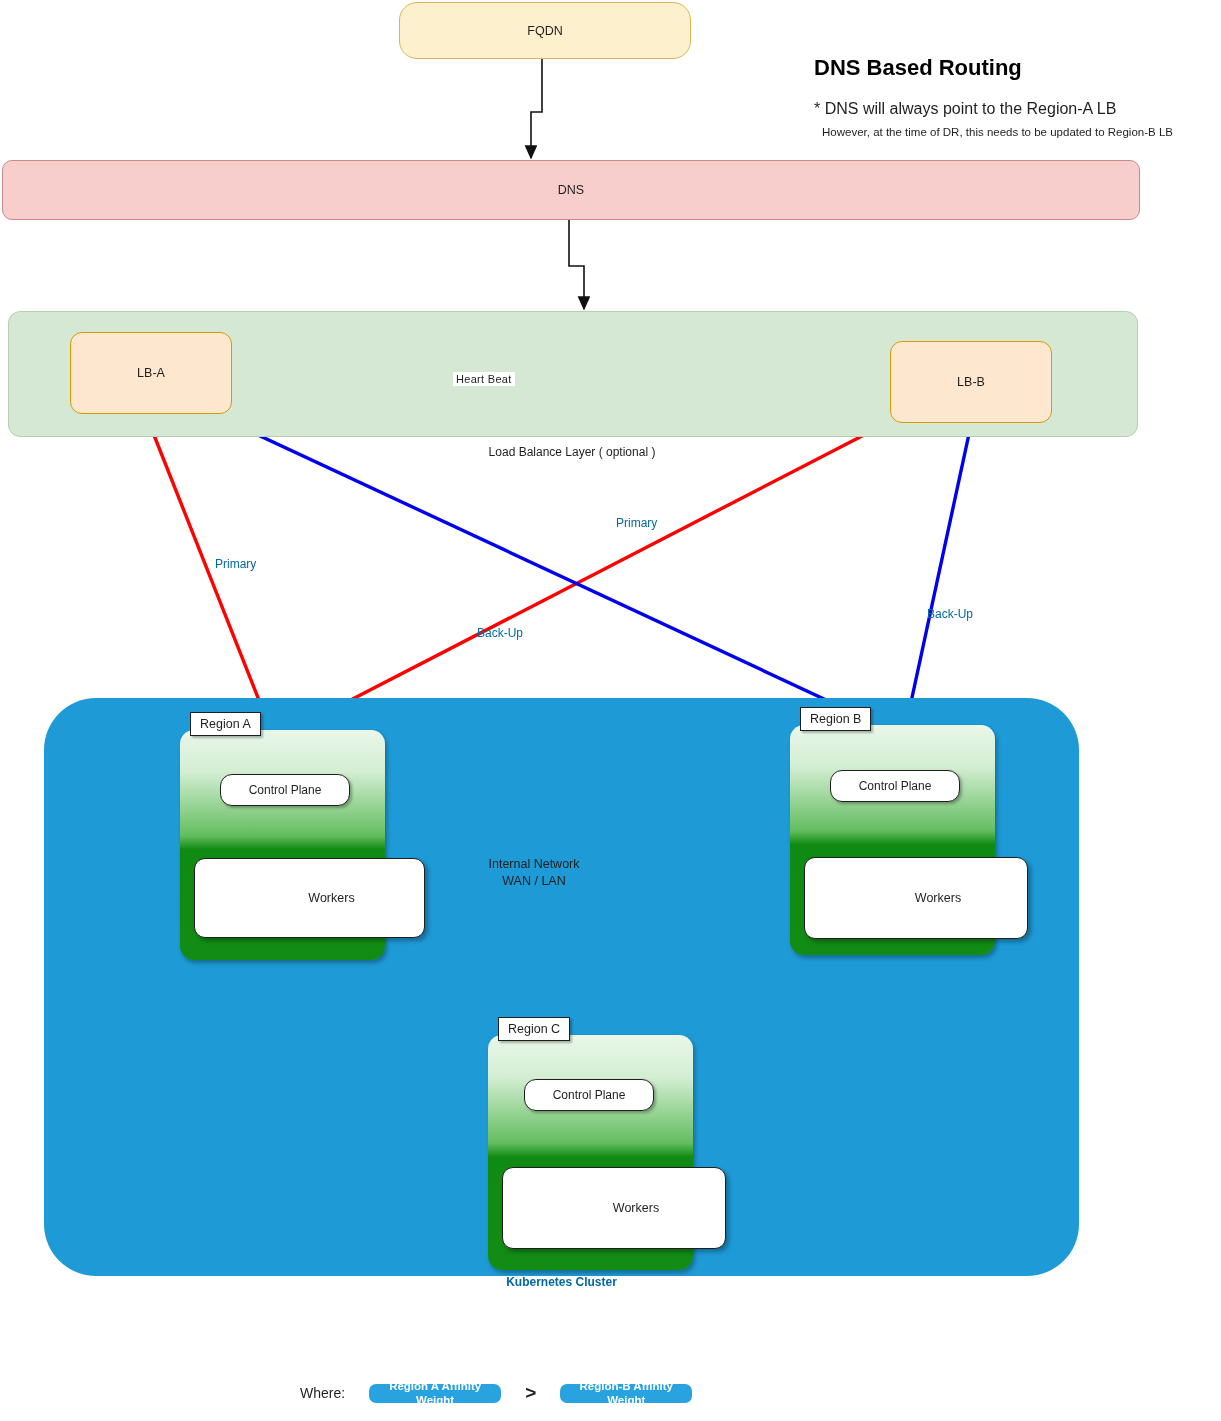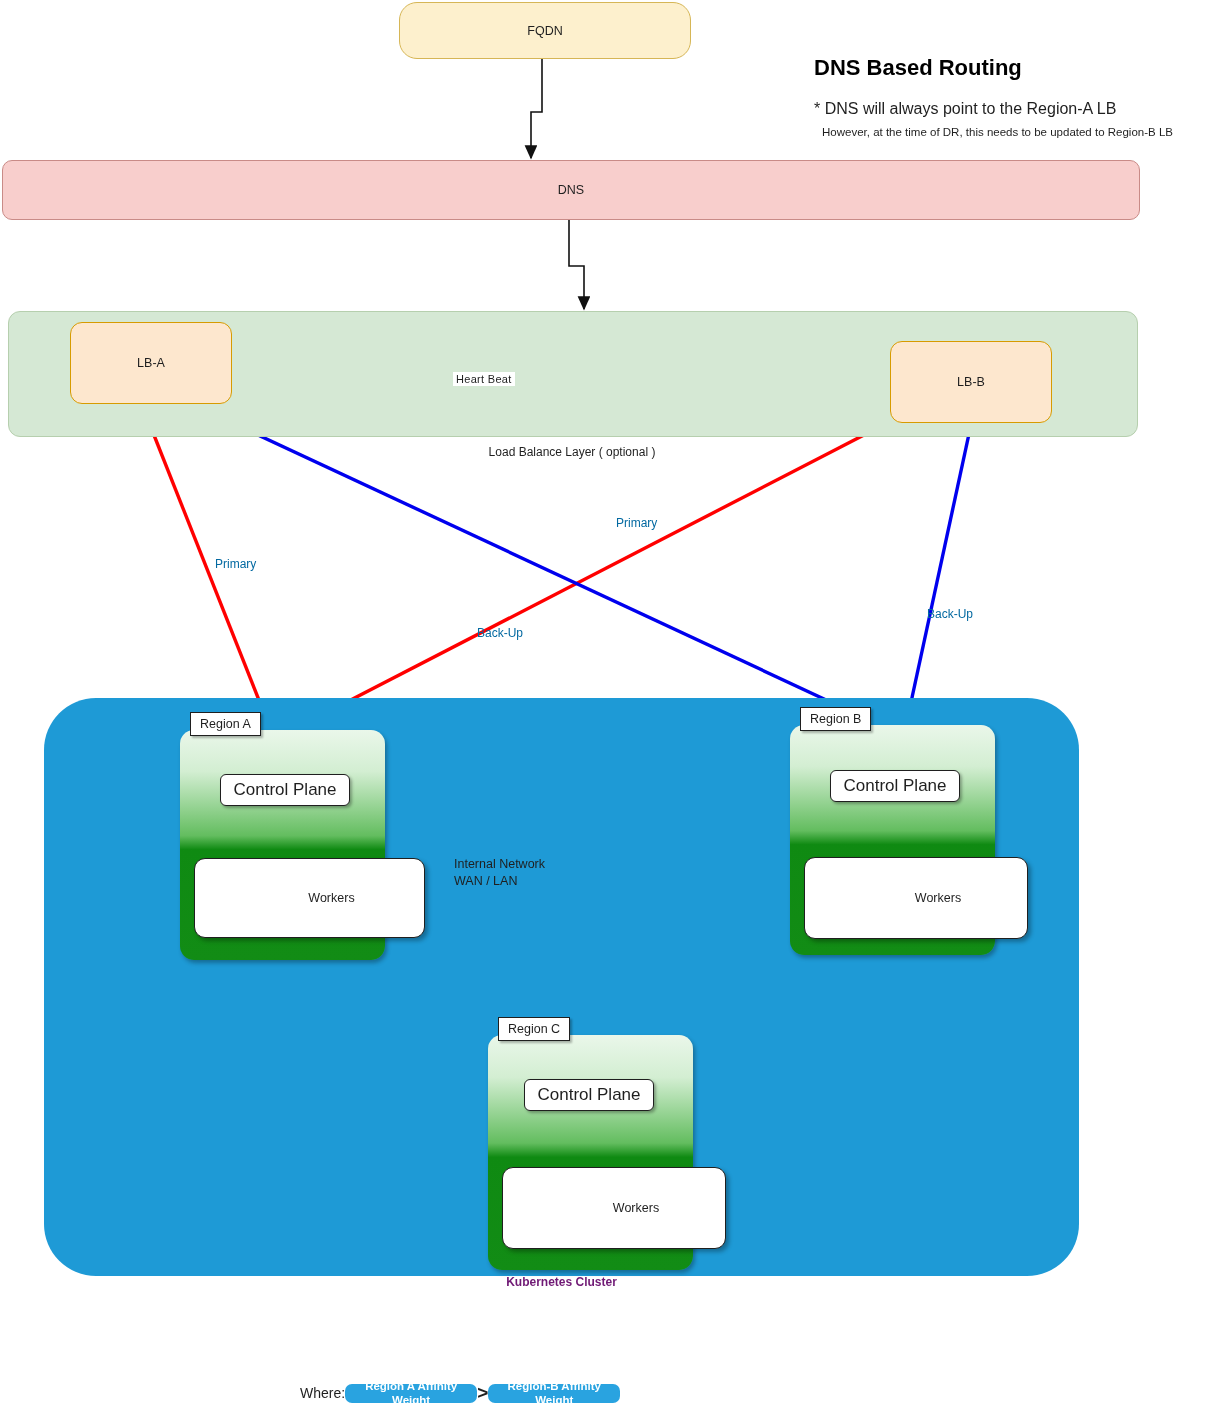--- a/index.html
+++ b/index.html
@@ -35,21 +35,21 @@
   #lb-layer-label{
     left:8px;top:445px;width:1128px;text-align:center;
     font-size:12px;color:#1f1f1f;
   }
   .lb-node{
     width:160px;height:80px;
     background:#fde7ce;border:1.6px solid #d79b00;border-radius:12px;
     display:flex;align-items:center;justify-content:center;
     font-size:12.5px;color:#1f1f1f;
   }
-  #lb-a{left:70px;top:322px;}
+  #lb-a{left:70px;top:332px;}
   #lb-b{left:890px;top:341px;}
   #heartbeat-label{
     left:453px;top:372px;
     background:#ffffff;padding:1px 3px;font-size:11px;color:#1f1f1f;
     letter-spacing:.3px;
   }
 
   
   .route-label{font-size:12px;color:#0369a1;background:transparent;}
   #label-primary-a{left:215px;top:557px;}
@@ -57,21 +57,21 @@
   #label-primary-b{left:616px;top:516px;}
   #label-backup-b{left:927px;top:607px;}
 
   
   #k8s-box{
     left:44px;top:698px;width:1035px;height:578px;
     background:#1e9ad6;border-radius:52px;
   }
   #k8s-label{
     left:44px;top:1275px;width:1035px;text-align:center;
-    font-size:12px;color:#701a75;font-weight:600;
+    font-size:12px;color:#0369a1;font-weight:600;
   }
 
   
   .region{
     width:205px;height:230px;border-radius:14px;
     background:linear-gradient(to bottom,#eaf7ea 0%,#d3eed2 18%,#63bd5f 46%,#0f8a12 52%,#128c15 100%);
     box-shadow:2px 3px 4px rgba(0,0,0,.30);
     overflow:visible;
   }
   #region-a{left:180px;top:730px;}
@@ -79,53 +79,53 @@
   #region-c{left:488px;top:1035px;width:205px;height:235px;}
 
   .region-tag{
     position:absolute;left:10px;top:-18px;
     background:#ffffff;border:1.4px solid #1f1f1f;
     padding:4px 9px;font-size:12.5px;color:#1f1f1f;
     box-shadow:2px 2px 2px rgba(0,0,0,.28);
   }
   .ctrl-plane{
     position:absolute;left:40px;top:45px;width:128px;height:30px;
-    background:#ffffff;border:1.4px solid #1f1f1f;border-radius:6px;
-    display:flex;align-items:center;justify-content:center;
-    font-size:17px;color:#1f1f1f;
+    background:#ffffff;border:1.4px solid #1f1f1f;border-radius:12px;
+    display:flex;align-items:center;justify-content:center;
+    font-size:12px;color:#1f1f1f;
     box-shadow:2px 2px 3px rgba(0,0,0,.30);
   }
   .workers{
     position:absolute;left:14px;top:125px;width:178px;height:72px;
     background:#ffffff;border:1.4px solid #1f1f1f;border-radius:11px;
     display:flex;align-items:center;justify-content:center;
     font-size:12.5px;color:#1f1f1f;
     box-shadow:3px 3px 4px rgba(0,0,0,.30);
     padding-left:44px;
   }
   #region-a .ctrl-plane{left:40px;top:44px;}
   #region-a .workers{left:14px;top:128px;width:185px;height:78px;}
   #region-b .ctrl-plane{left:40px;top:45px;}
   #region-b .workers{left:14px;top:132px;width:178px;height:80px;}
   #region-c .ctrl-plane{left:36px;top:44px;}
   #region-c .workers{left:14px;top:132px;width:178px;height:80px;}
 
   
   #net-circle-label{
-    left:454px;top:856px;width:160px;
+    left:454px;top:856px;width:160px;text-align:center;
     font-size:12.5px;color:#1f1f1f;line-height:17px;
   }
 
   
   #title{left:814px;top:55px;font-size:22px;font-weight:bold;color:#000;}
   #note1{left:814px;top:100px;font-size:16px;color:#1f1f1f;}
   #note2{left:814px;top:126px;font-size:11.5px;color:#1f1f1f;padding-left:8px;}
 
   
-  #legend{left:300px;top:1382px;display:flex;align-items:center;gap:0;}
+  #legend{left:300px;top:1382px;display:flex;align-items:center;gap:24px;}
   #legend-where{font-size:14px;color:#1f1f1f;}
   .affinity-pill{
     width:132px;height:19px;background:#29a3e0;border-radius:7px;
     display:flex;align-items:center;justify-content:center;text-align:center;
     color:#ffffff;font-size:11.5px;font-weight:bold;line-height:14px;
   }
   #legend-gt{font-size:19px;font-weight:bold;color:#1f1f1f;}
 </style>
 </head>
 <body>

